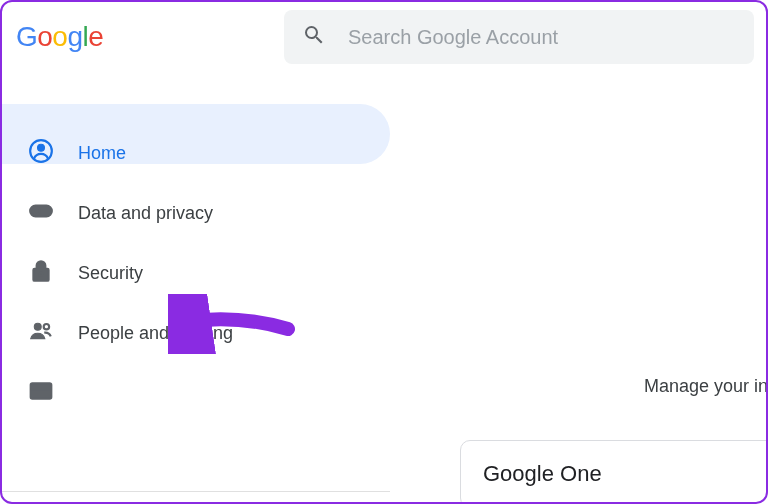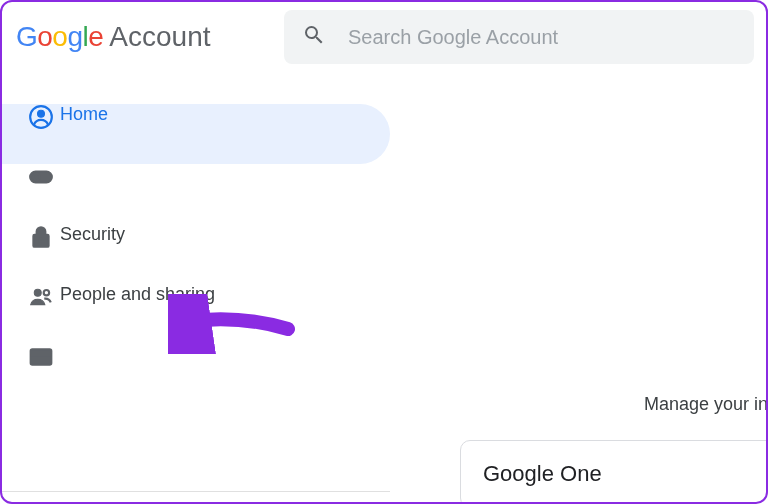--- a/index.html
+++ b/index.html
@@ -66,24 +66,24 @@
   .layout {
     display: flex;
     height: calc(100% - 70px);
   }
   .sidebar {
     width: 388px;
     padding-top: 32px;
   }
   .nav-item {
     display: flex;
-    align-items: flex-start;
+    align-items: flex-end;
     height: 60px;
     padding-left: 26px;
-    gap: 6px;
+    gap: 24px;
     font-size: 18px;
     color: #3c4043;
     border-top-right-radius: 30px;
     border-bottom-right-radius: 30px;
     cursor: pointer;
     font-weight: 500;
   }
   .nav-item.active {
     background: #e8f0fe;
     color: #1a73e8;
@@ -96,21 +96,21 @@
     justify-content: center;
   }
   .nav-item .icon svg { width: 26px; height: 26px; fill: #5f6368; stroke: #5f6368; }
   .nav-item.active .icon svg { fill: #1a73e8; stroke: #1a73e8; }
   .content {
     flex: 1;
     position: relative;
   }
   .manage-text {
     position: absolute;
-    top: 322px;
+    top: 304px;
     right: -2px;
     font-size: 18px;
     color: #3c4043;
     white-space: nowrap;
   }
   .card {
     position: absolute;
     top: 368px;
     left: 70px;
     border: 1px solid #dadce0;
@@ -138,21 +138,20 @@
     height: 1px;
     background: #e0e0e0;
   }
 </style>
 </head>
 <body>
 
 <div class="header">
   <div class="logo">
     <span class="google-word"><span>G</span><span>o</span><span>o</span><span>g</span><span>l</span><span>e</span></span>
-    <span class="account-word">Account</span>
   </div>
   <div class="search-box">
     <span class="icon">
       <svg viewBox="0 0 24 24">
           <path d="M15.5 14h-.79l-.28-.27A6.471 6.471 0 0016 9.5 6.5 6.5 0 109.5 16c1.61 0 3.09-.59 4.23-1.57l.27.28v.79l5 4.99L20.49 19l-4.99-5zm-6 0C7.01 14 5 11.99 5 9.5S7.01 5 9.5 5 14 7.01 14 9.5 11.99 14 9.5 14z"></path>
         </svg>
     </span>
     <input class="search-input" placeholder="Search Google Account" style="">
   </div>
 </div>
@@ -172,20 +171,21 @@
     </div>
 
 
     <div class="nav-item">
       <span class="icon">
         <svg viewBox="0 0 24 24" fill="none" stroke-width="2">
             <rect x="2" y="7" width="20" height="10" rx="5"></rect>
             <circle cx="8" cy="12" r="3" fill="#5f6368"></circle>
           </svg>
       </span>
+      <span>Data and privacy</span>
     </div>
 
     <div class="nav-item">
       <span class="icon">
         <svg viewBox="0 0 24 24" fill="none" stroke-width="2">
             <rect x="5" y="10" width="14" height="11" rx="1"></rect>
             <path d="M8 10V7a4 4 0 018 0v3"></path>
             <circle cx="12" cy="15" r="1.5" fill="#5f6368"></circle>
           </svg>
       </span>

